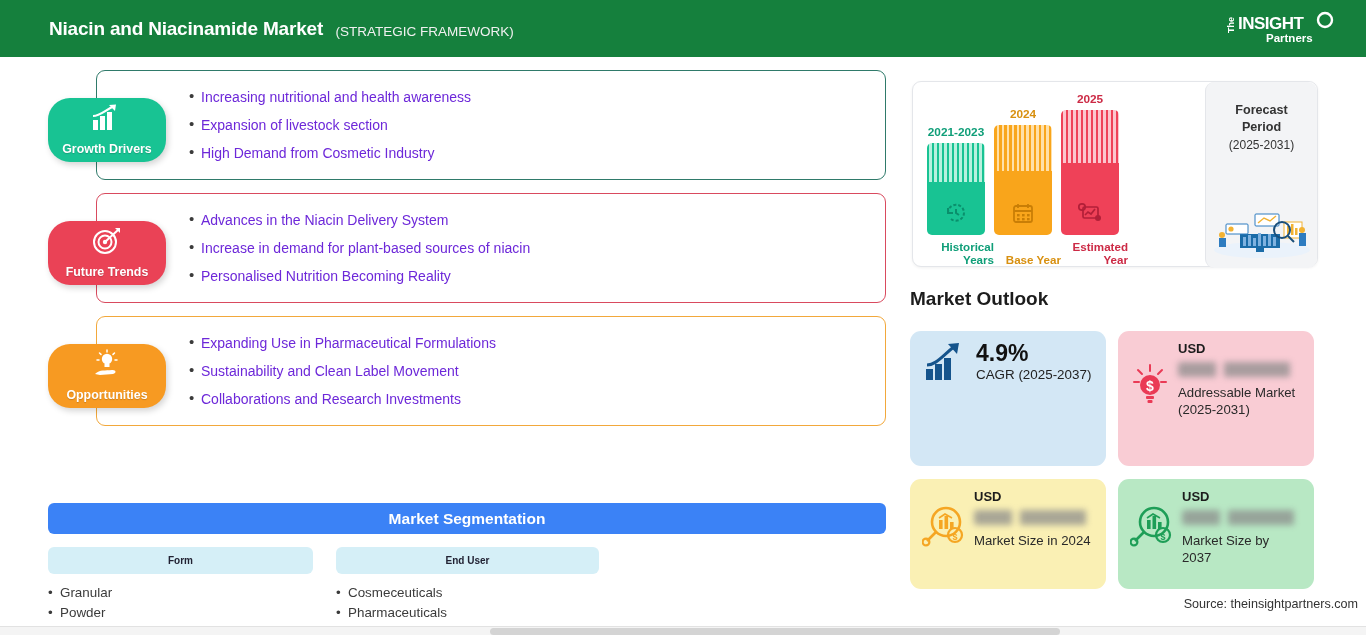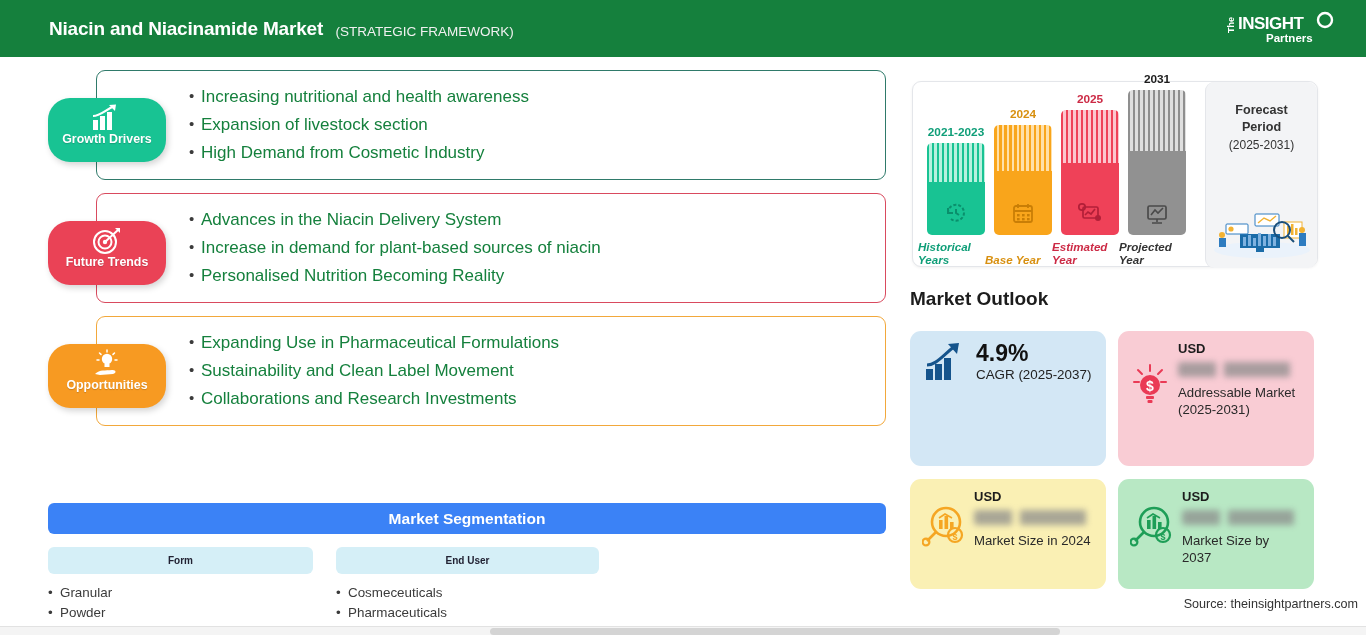--- a/index.html
+++ b/index.html
@@ -32,40 +32,40 @@
   .row { position:absolute; left:96px; width:790px; }
   .rowbox {
     position:absolute; left:0; top:0; width:790px;
     border:1.3px solid #2f7a6a; border-radius:9px; background:#fff;
   }
   .rowbox.red { border-color:#d94a5e; }
   .rowbox.orange { border-color:#f2a83b; }
 
   .bullets { padding:12px 0 12px 104px; }
   .bullet {
-    font-size:17px; color:#15803d; line-height:14px;
+    font-size:14px; color:#6d28d9; line-height:14px;
     padding:7px 0; position:relative;
   }
   .bullet:before {
     content:"•"; position:absolute; left:-12px; top:6px;
     font-size:15px; color:#3b3b3b;
   }
 
   
   .badge {
     position:absolute; width:118px; height:64px; border-radius:22px;
     display:flex; flex-direction:column; align-items:center; justify-content:flex-end;
     box-shadow: 2px 3px 6px rgba(0,0,0,0.17);
     color:#fff; z-index:5;
   }
   .badge-green { background:#18c393; }
   .badge-red   { background:#ea4256; }
   .badge-orange{ background:#f79a22; }
   .badge-ico { position:absolute; top:5px; left:0; right:0; display:flex; justify-content:center; }
-  .badge-label { font-size:12.4px; font-weight:bold; padding-bottom:16px; text-shadow:0 1px 1px rgba(0,0,0,.18); }
+  .badge-label { font-size:12.4px; font-weight:bold; padding-bottom:6px; text-shadow:0 1px 1px rgba(0,0,0,.18); }
 
   
   .seg-header {
     position:absolute; left:48px; top:446px; width:838px; height:31px;
     background:#3b82f6; border-radius:6px; color:#fff;
     font-size:15.5px; font-weight:bold; display:flex; align-items:center; justify-content:center;
   }
   .seg-col { position:absolute; top:490px; }
   .seg-col.c1 { left:48px; width:265px; }
   .seg-col.c2 { left:336px; width:263px; }
@@ -90,22 +90,22 @@
   .bars { position:absolute; left:14px; top:0; width:276px; height:186px; }
   .barwrap { position:absolute; bottom:33px; width:58px; }
   .bar { width:58px; border-radius:5px; overflow:hidden; position:relative; }
   .bar-stripe { height:42%; width:100%; }
   .bar-solid  { height:58%; width:100%; position:relative; }
   .bar-year {
     position:absolute; left:-8px; width:74px; text-align:center;
     font-size:11.8px; font-weight:bold;
   }
   .bar-caption {
-    position:absolute; left:-9px; width:76px; text-align:left;
-    font-size:11.6px; font-weight:bold; line-height:13px; bottom:-31px;font-style:italic;
+    position:absolute; left:-9px; width:76px; text-align:right;
+    font-size:11.6px; font-weight:bold; line-height:13px; bottom:-31px;
   }
   .bar-ico { position:absolute; left:0; right:0; bottom:10px; display:flex; justify-content:center; }
 
   .forecast {
     position:absolute; right:0; top:0; width:112px; height:186px;
     background:#f3f4f6; border-radius:9px; border-left:1px solid #e4e6ea;
     display:flex; flex-direction:column; align-items:center; padding-top:20px;
   }
   .fc-t { font-size:12.6px; font-weight:bold; color:#333; line-height:17px; text-align:center; }
   .fc-s { font-size:12px; color:#333; margin-top:2px; }
@@ -318,37 +318,20 @@
                   <path d="M8 14 L11 11 L14 13 L18 8" fill="none" stroke="#b21f38" stroke-width="1.7"></path>
                   <circle cx="5" cy="6" r="3.2" fill="none" stroke="#b21f38" stroke-width="1.7"></circle>
                   <circle cx="21" cy="17" r="3" fill="#b21f38"></circle>
                 </svg>
               </span>
             </div>
           </div>
           <div class="bar-caption" style="color:#cc2a45;">Estimated Year</div>
         </div>
 
-        <div class="barwrap" style="left:201px;">
-          <div class="bar-year" style="color:#1c1c1c; top:-18px;">2031</div>
-          <div class="bar" style="height:145px;">
-            <div class="bar-stripe" style="background:repeating-linear-gradient(90deg,#8f8f8f 0 2.5px,#e0e0e0 2.5px 5px);"></div>
-            <div class="bar-solid" style="background:#919191;">
-              <span class="bar-ico">
-                <svg width="26" height="24" viewBox="0 0 26 24">
-                  <rect x="4" y="5" width="18" height="13" rx="1.5" fill="none" stroke="#4a4a4a" stroke-width="1.7"></rect>
-                  <path d="M7 14 L11 9 L14 12 L19 7" fill="none" stroke="#4a4a4a" stroke-width="1.6"></path>
-                  <line x1="13" y1="18" x2="13" y2="21" stroke="#4a4a4a" stroke-width="1.6"></line>
-                  <line x1="8" y1="22" x2="18" y2="22" stroke="#4a4a4a" stroke-width="1.6"></line>
-                </svg>
-              </span>
-            </div>
-          </div>
-          <div class="bar-caption" style="color:#333;">Projected Year</div>
-        </div>
       </div>
 
       <div class="forecast">
         <div class="fc-t">Forecast</div>
         <div class="fc-t">Period</div>
         <div class="fc-s">(2025-2031)</div>
         <span class="fc-ill">
           <svg width="104" height="56" viewBox="0 0 104 56">
             <ellipse cx="52" cy="48" rx="48" ry="8" fill="#eaf2fb"></ellipse>
             <rect x="30" y="32" width="40" height="14" fill="#1b6ca8"></rect>

